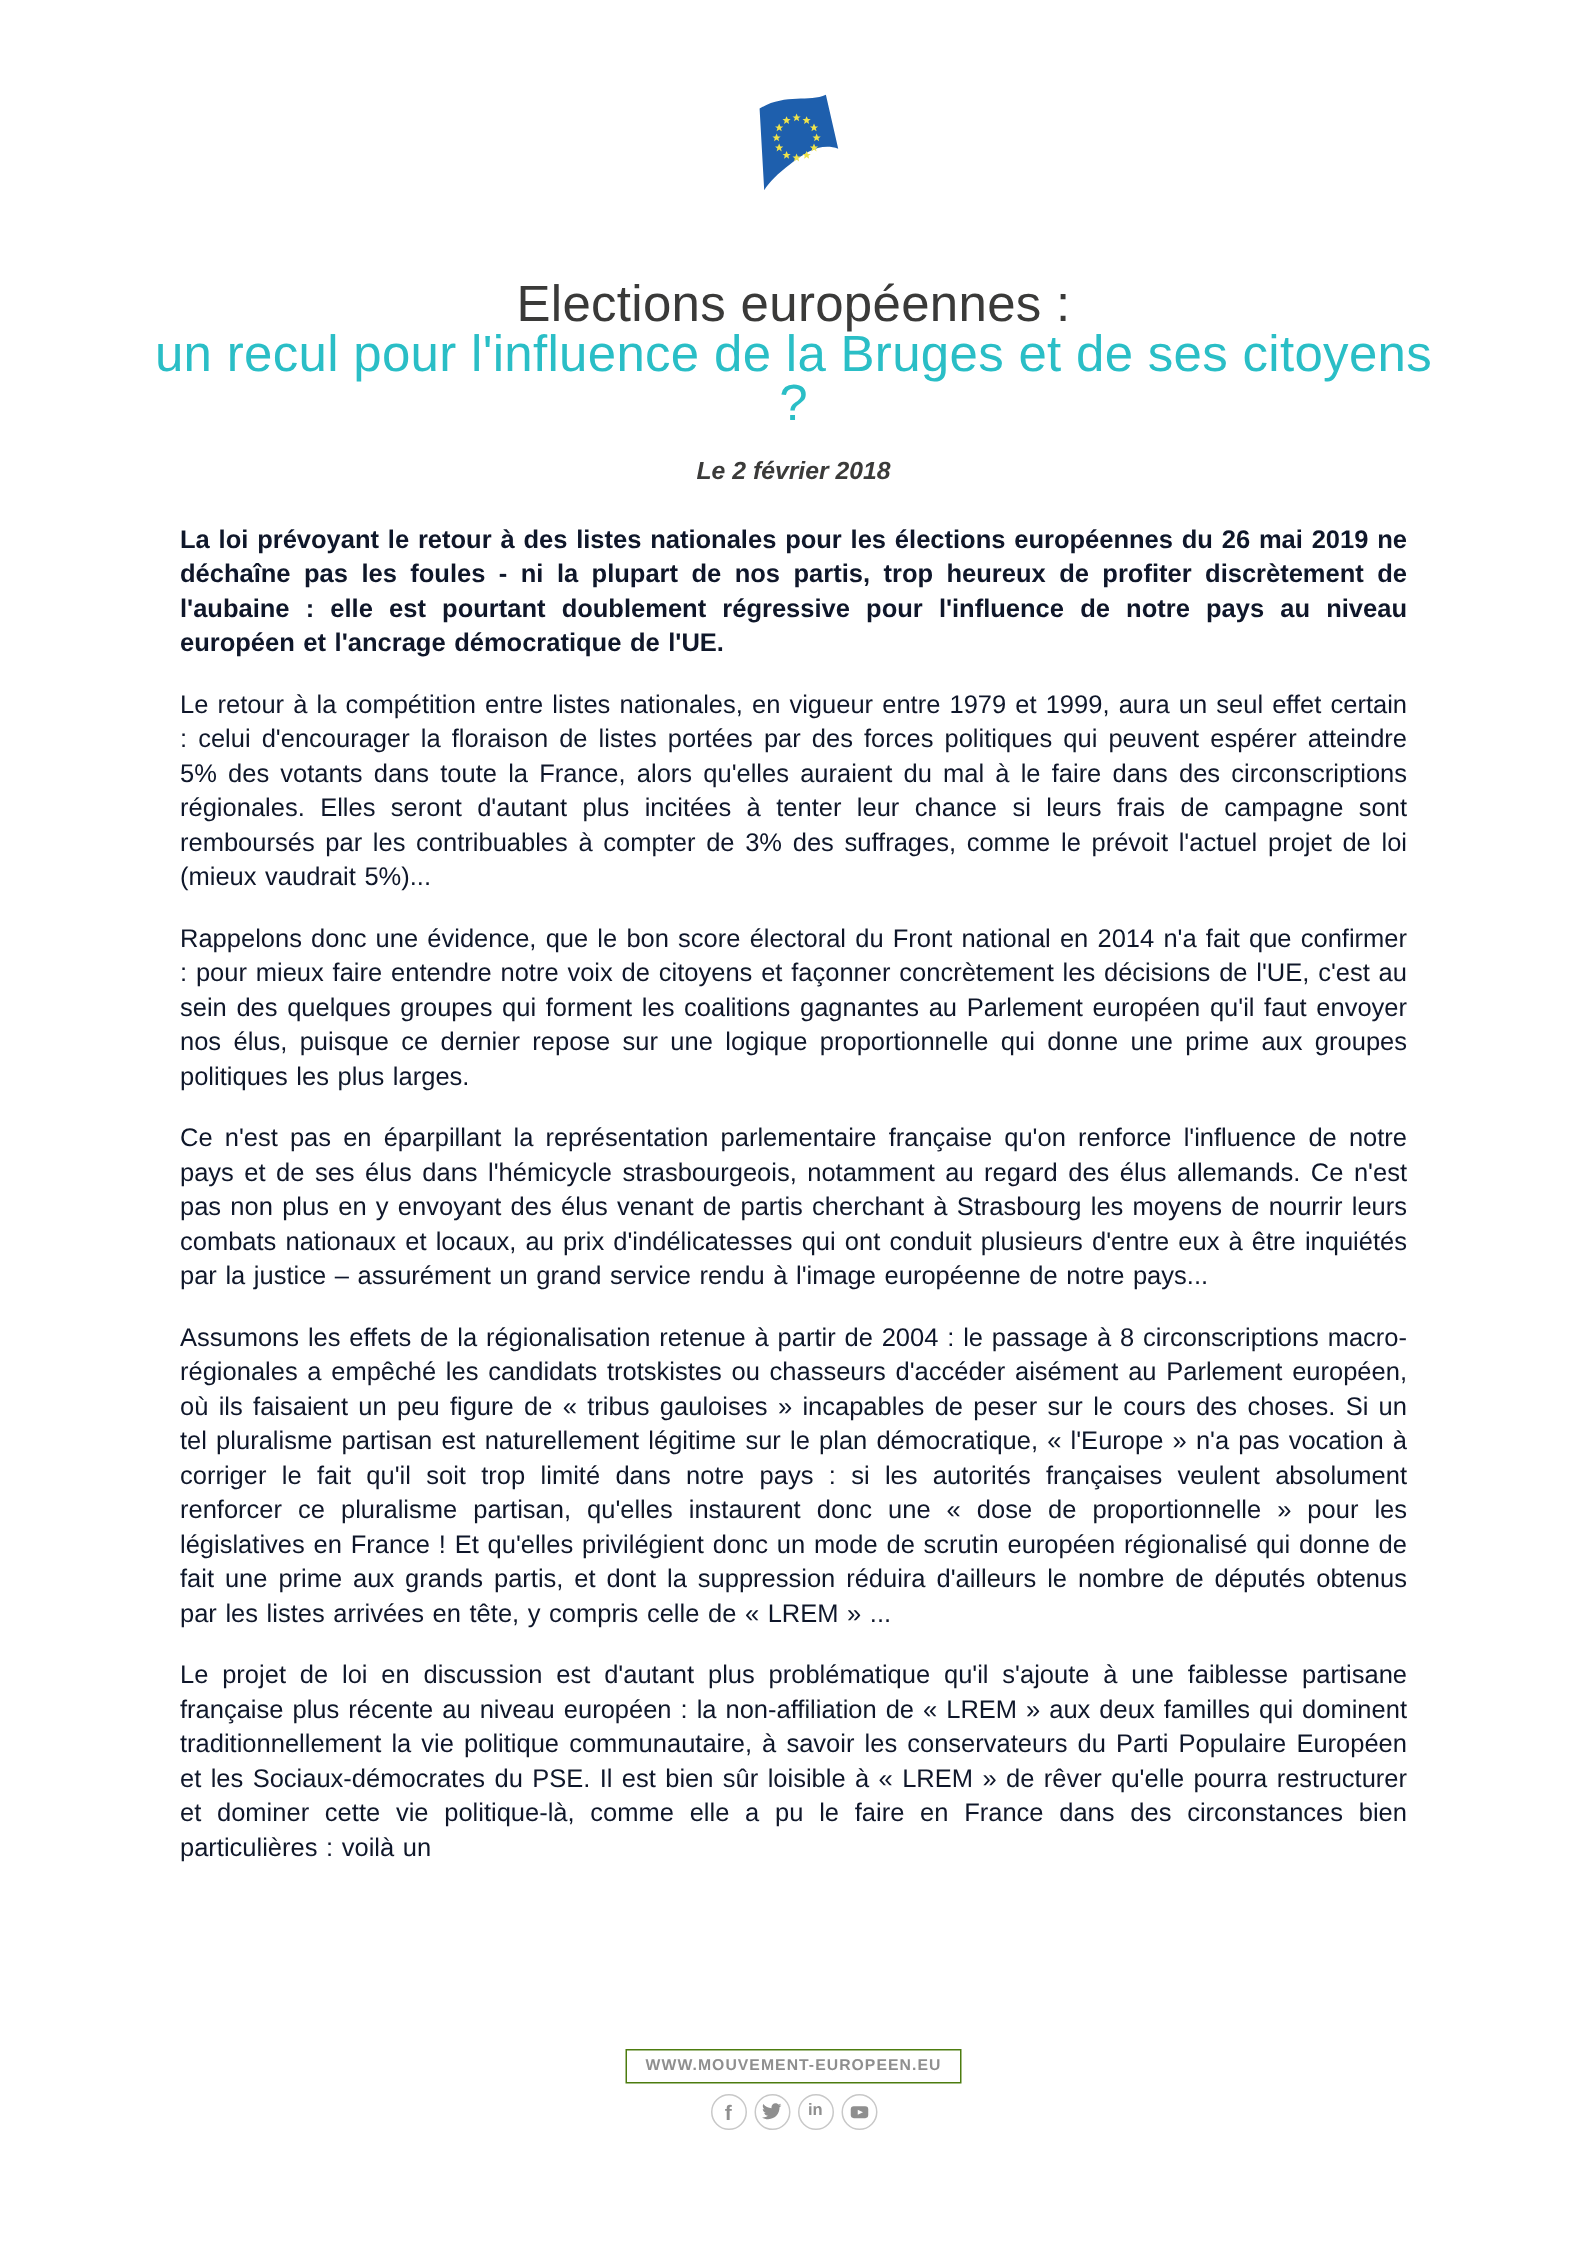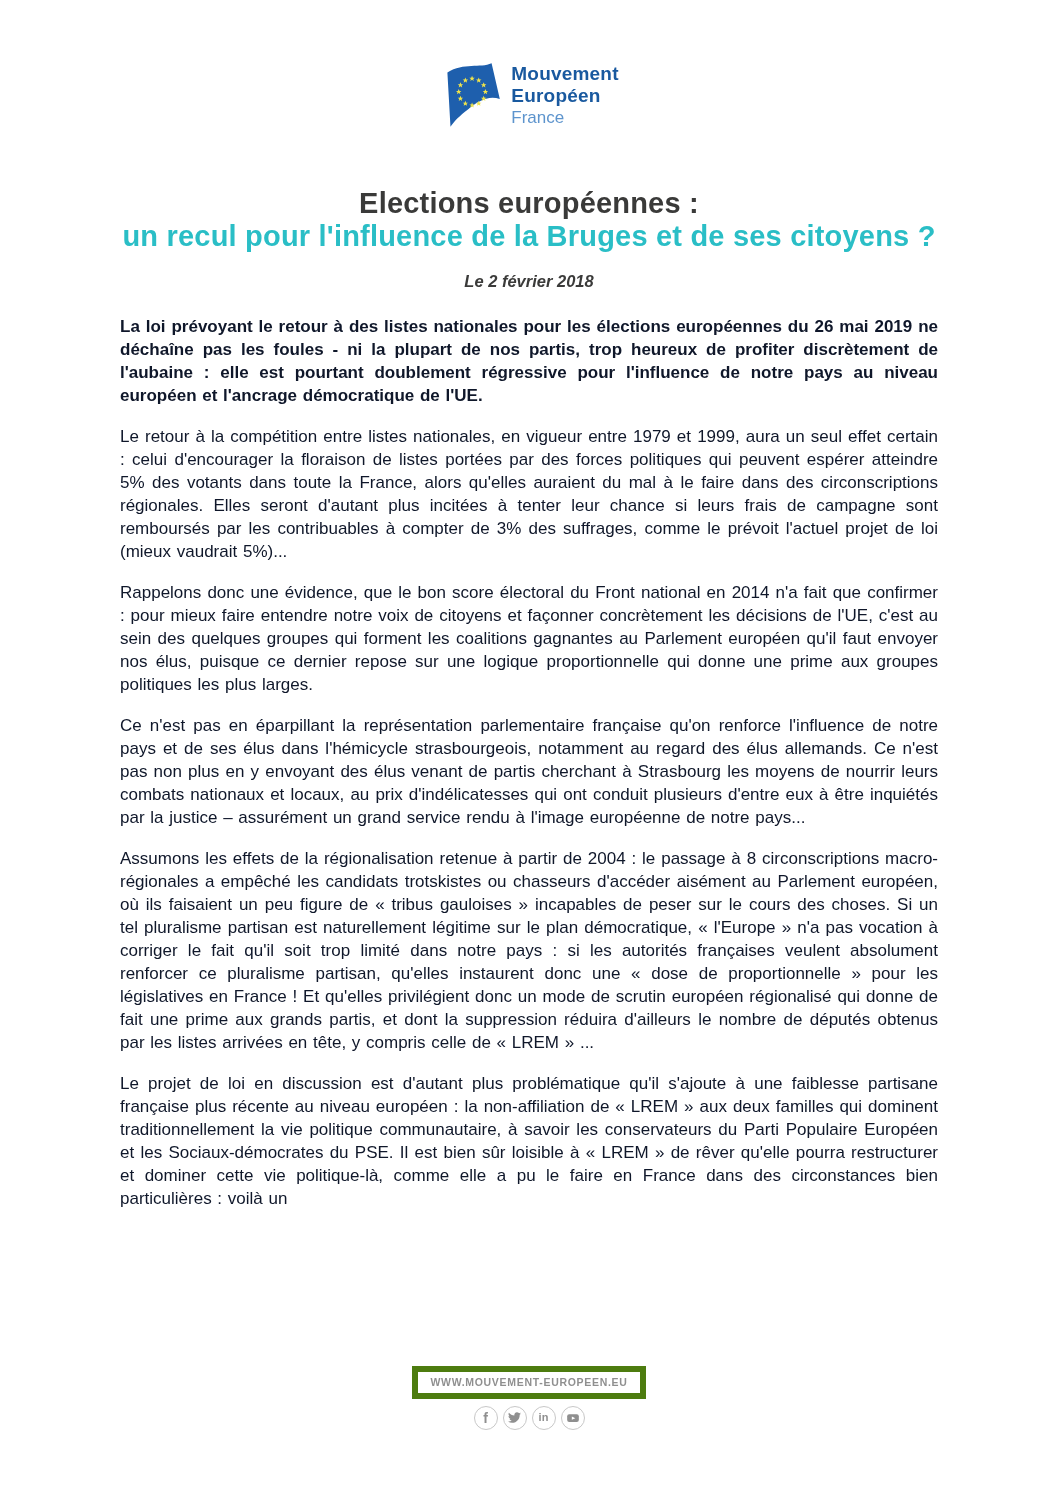--- a/index.html
+++ b/index.html
@@ -18,21 +18,21 @@
   }
   .logo-flag{display:block;}
   .logo-text{line-height:1;}
   .logo-text .l1,.logo-text .l2{
     font-size:19px;font-weight:bold;color:#19599f;line-height:22px;letter-spacing:.2px;
   }
   .logo-text .l3{font-size:17px;color:#5d94cd;line-height:21px;}
   
   .title{
     margin:55px auto 0;width:880px;text-align:center;
-    font-size:29px;font-weight:bold;line-height:33px;letter-spacing:.2px;
+    font-size:34px;font-weight:normal;line-height:33px;letter-spacing:.2px;
   }
   .title .t1{display:block;color:#3a3a39;}
   .title .t2{display:block;color:#2abec6;}
   .byline{
     margin:26px auto 0;width:880px;text-align:center;
     font-size:16.5px;font-style:italic;font-weight:bold;line-height:21px;color:#3b3b3a;
   }
   .byline div{display:block;}
   .dateline{
     margin:19px auto 16px;width:880px;text-align:center;
@@ -45,21 +45,21 @@
     word-spacing:1px;
   }
   .article p{margin:0 0 18px 0;}
   .article p.lead{font-weight:bold;}
   
   .footer{
     position:absolute;left:0;right:0;top:1366px;
     display:flex;flex-direction:column;align-items:center;gap:7px;
   }
   .site-box{
-    border:6px solid #4d7c0f;color:#8f8f8f;background:#fff;
+    border:1px solid #4d7c0f;color:#8f8f8f;background:#fff;
     font-size:10.5px;font-weight:bold;letter-spacing:.7px;
     padding:5px 12px;cursor:pointer;line-height:1;
   }
   .social-row{display:flex;gap:5px;}
   .sicon{
     width:24px;height:24px;border:1px solid #c8c8c8;border-radius:50%;
     display:flex;align-items:center;justify-content:center;
     color:#8f8f8f;font-weight:bold;cursor:pointer;box-sizing:border-box;
     background:#fff;
   }
@@ -84,25 +84,20 @@
       <use href="#st" x="45" y="33"></use>
       <use href="#st" x="43.3" y="39.5"></use>
       <use href="#st" x="38.5" y="44.3"></use>
       <use href="#st" x="32" y="46"></use>
       <use href="#st" x="25.5" y="44.3"></use>
       <use href="#st" x="20.7" y="39.5"></use>
       <use href="#st" x="19" y="33"></use>
       <use href="#st" x="20.7" y="26.5"></use>
       <use href="#st" x="25.5" y="21.7"></use>
     </svg>
-    <div class="logo-text">
-      <div class="l1">Mouvement</div>
-      <div class="l2">Européen</div>
-      <div class="l3">France</div>
-    </div>
   </header>
 
   <h1 class="title">
     <span class="t1">Elections européennes :</span>
     <span class="t2">un recul pour l'influence de la Bruges et de ses citoyens ?</span>
   </h1>
 
 
   <div class="dateline">Le 2 février 2018</div>
 

